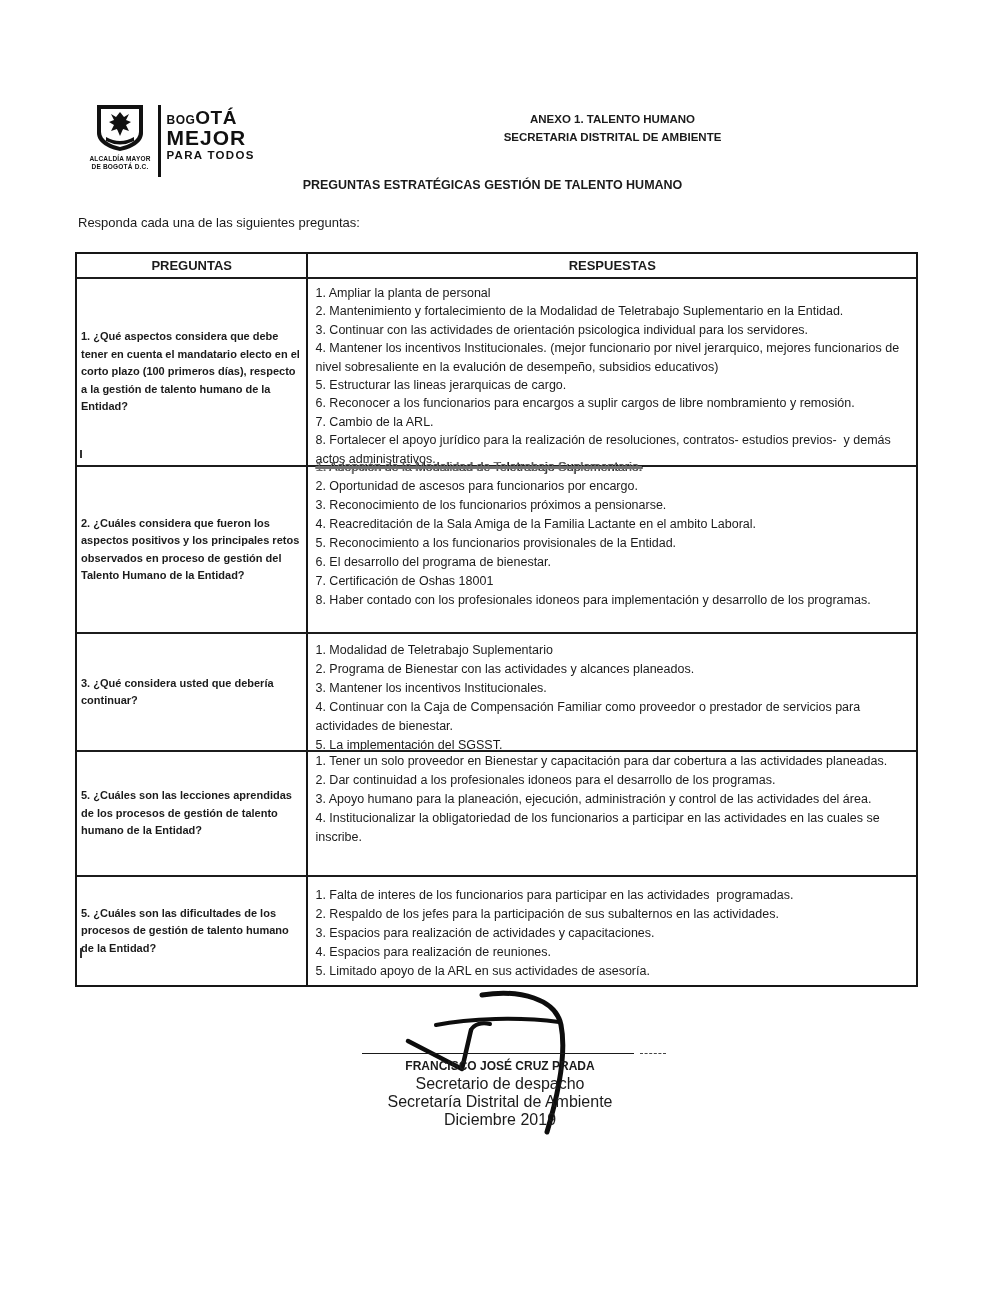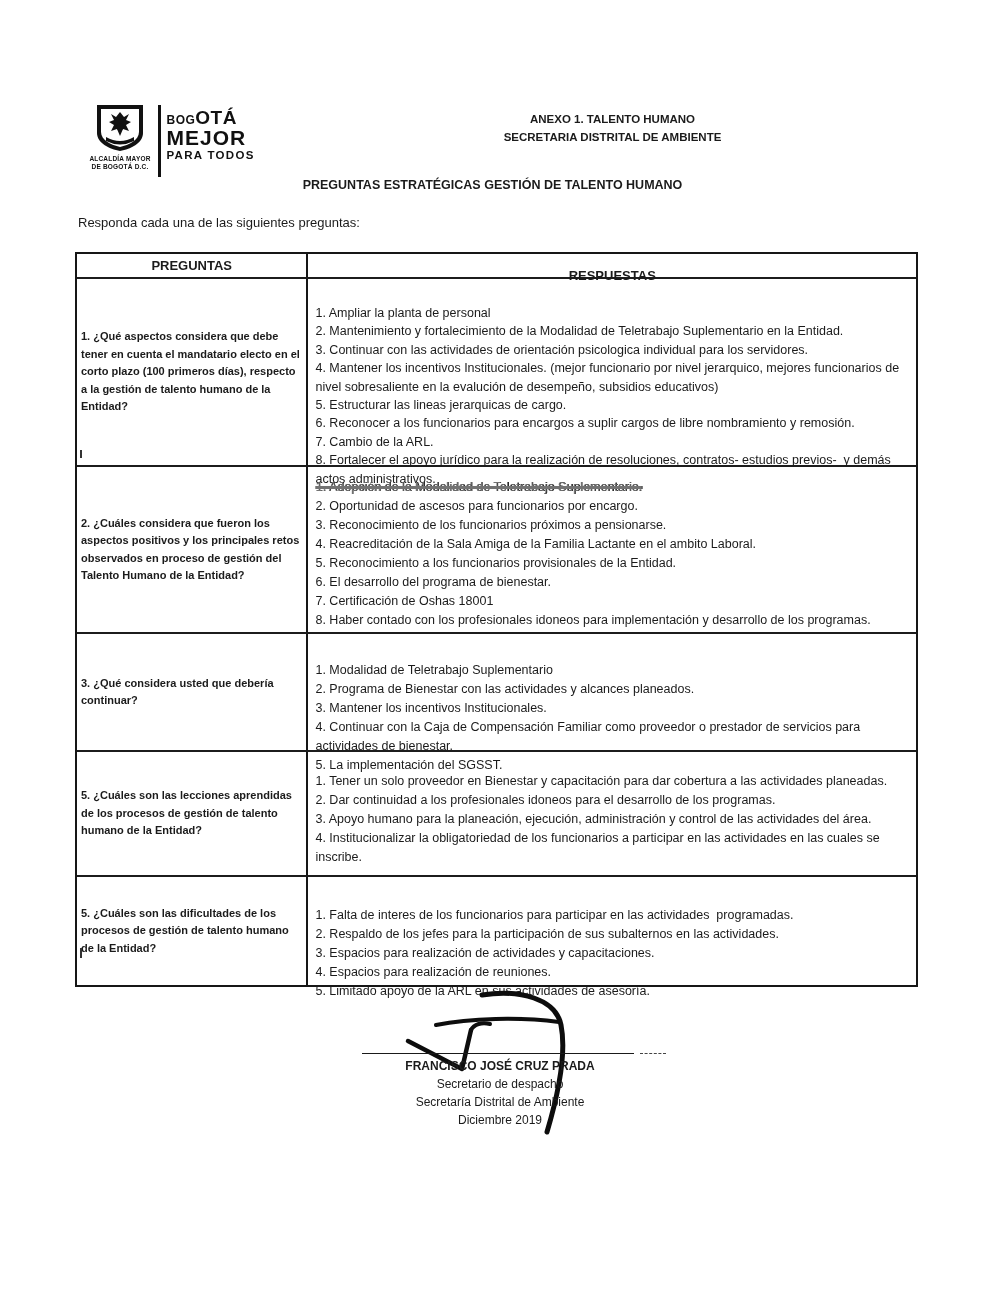--- a/index.html
+++ b/index.html
@@ -21,21 +21,21 @@
   .brand-line3{font-size:11.5px;font-weight:900;line-height:15px;letter-spacing:1.3px;}
   
   .anexo{left:380px;top:111px;width:465px;text-align:center;font-weight:bold;font-size:11.5px;line-height:17.5px;}
   .doc-title{left:230px;top:178px;width:525px;text-align:center;font-weight:bold;font-size:12.5px;}
   .intro{left:78px;top:215px;font-size:13px;}
   
   .qtable{left:75px;top:252px;width:843px;border:2px solid #161616;box-sizing:border-box;}
   .trow{display:flex;box-sizing:border-box;border-top:2px solid #1c1c1c;}
   .trow:first-child{border-top:none;}
   .cell-q{width:232px;box-sizing:border-box;border-right:2px solid #161616;display:flex;align-items:center;padding:2px 4px 2px 4px;}
-  .cell-a{width:609px;box-sizing:border-box;padding-left:7px;padding-right:4px;margin-top:20px;}
+  .cell-a{width:609px;box-sizing:border-box;padding-left:7px;padding-right:4px;}
   .hrow{height:23px;}
   .hrow .cell-q,.hrow .cell-a{display:flex;align-items:center;justify-content:center;font-weight:bold;font-size:13px;padding:0;text-align:center;}
   .q{font-weight:bold;font-size:11px;line-height:17.5px;}
   .ans{font-size:12.5px;line-height:19px;white-space:pre-wrap;}
   .r1{height:188px;} .r1 .cell-a{padding-top:5px;} .r1 .ans{line-height:18.4px;}
   .r2{height:167px;}
   .r3{height:118px;} .r3 .cell-a{padding-top:7px;}
   .r4{height:125px;} .r4 .cell-a{}
   .r5{height:110px;} .r5 .cell-a{padding-top:9px;}
   .strike{
@@ -43,21 +43,21 @@
     text-decoration:line-through;text-decoration-thickness:3px;
     text-shadow:.6px 0 0 #000;color:#737373;
   }
   
   .tick{width:2px;height:8px;background:#333;}
   
   .sig-line{left:362px;top:1053px;width:272px;border-top:1.8px solid #1a1a1a;}
   .sig-dash{left:640px;top:1053px;width:26px;border-top:1.8px dashed #444;}
   .sig-block{left:330px;top:1057px;width:340px;text-align:center;}
   .sig-name{font-weight:bold;font-size:12px;line-height:18px;}
-  .sig-role,.sig-entity,.sig-date{font-size:12px;line-height:18px;}
+  .sig-role,.sig-entity,.sig-date{font-size:16px;line-height:18px;}
   .sig-svg{left:370px;top:983px;width:280px;height:152px;pointer-events:none;}
 </style>
 </head>
 <body>
 
 <div class="page">
 
   <div class="abs logo">
     <div class="crest-wrap">
       <svg width="54" height="50" viewBox="0 0 54 50">

